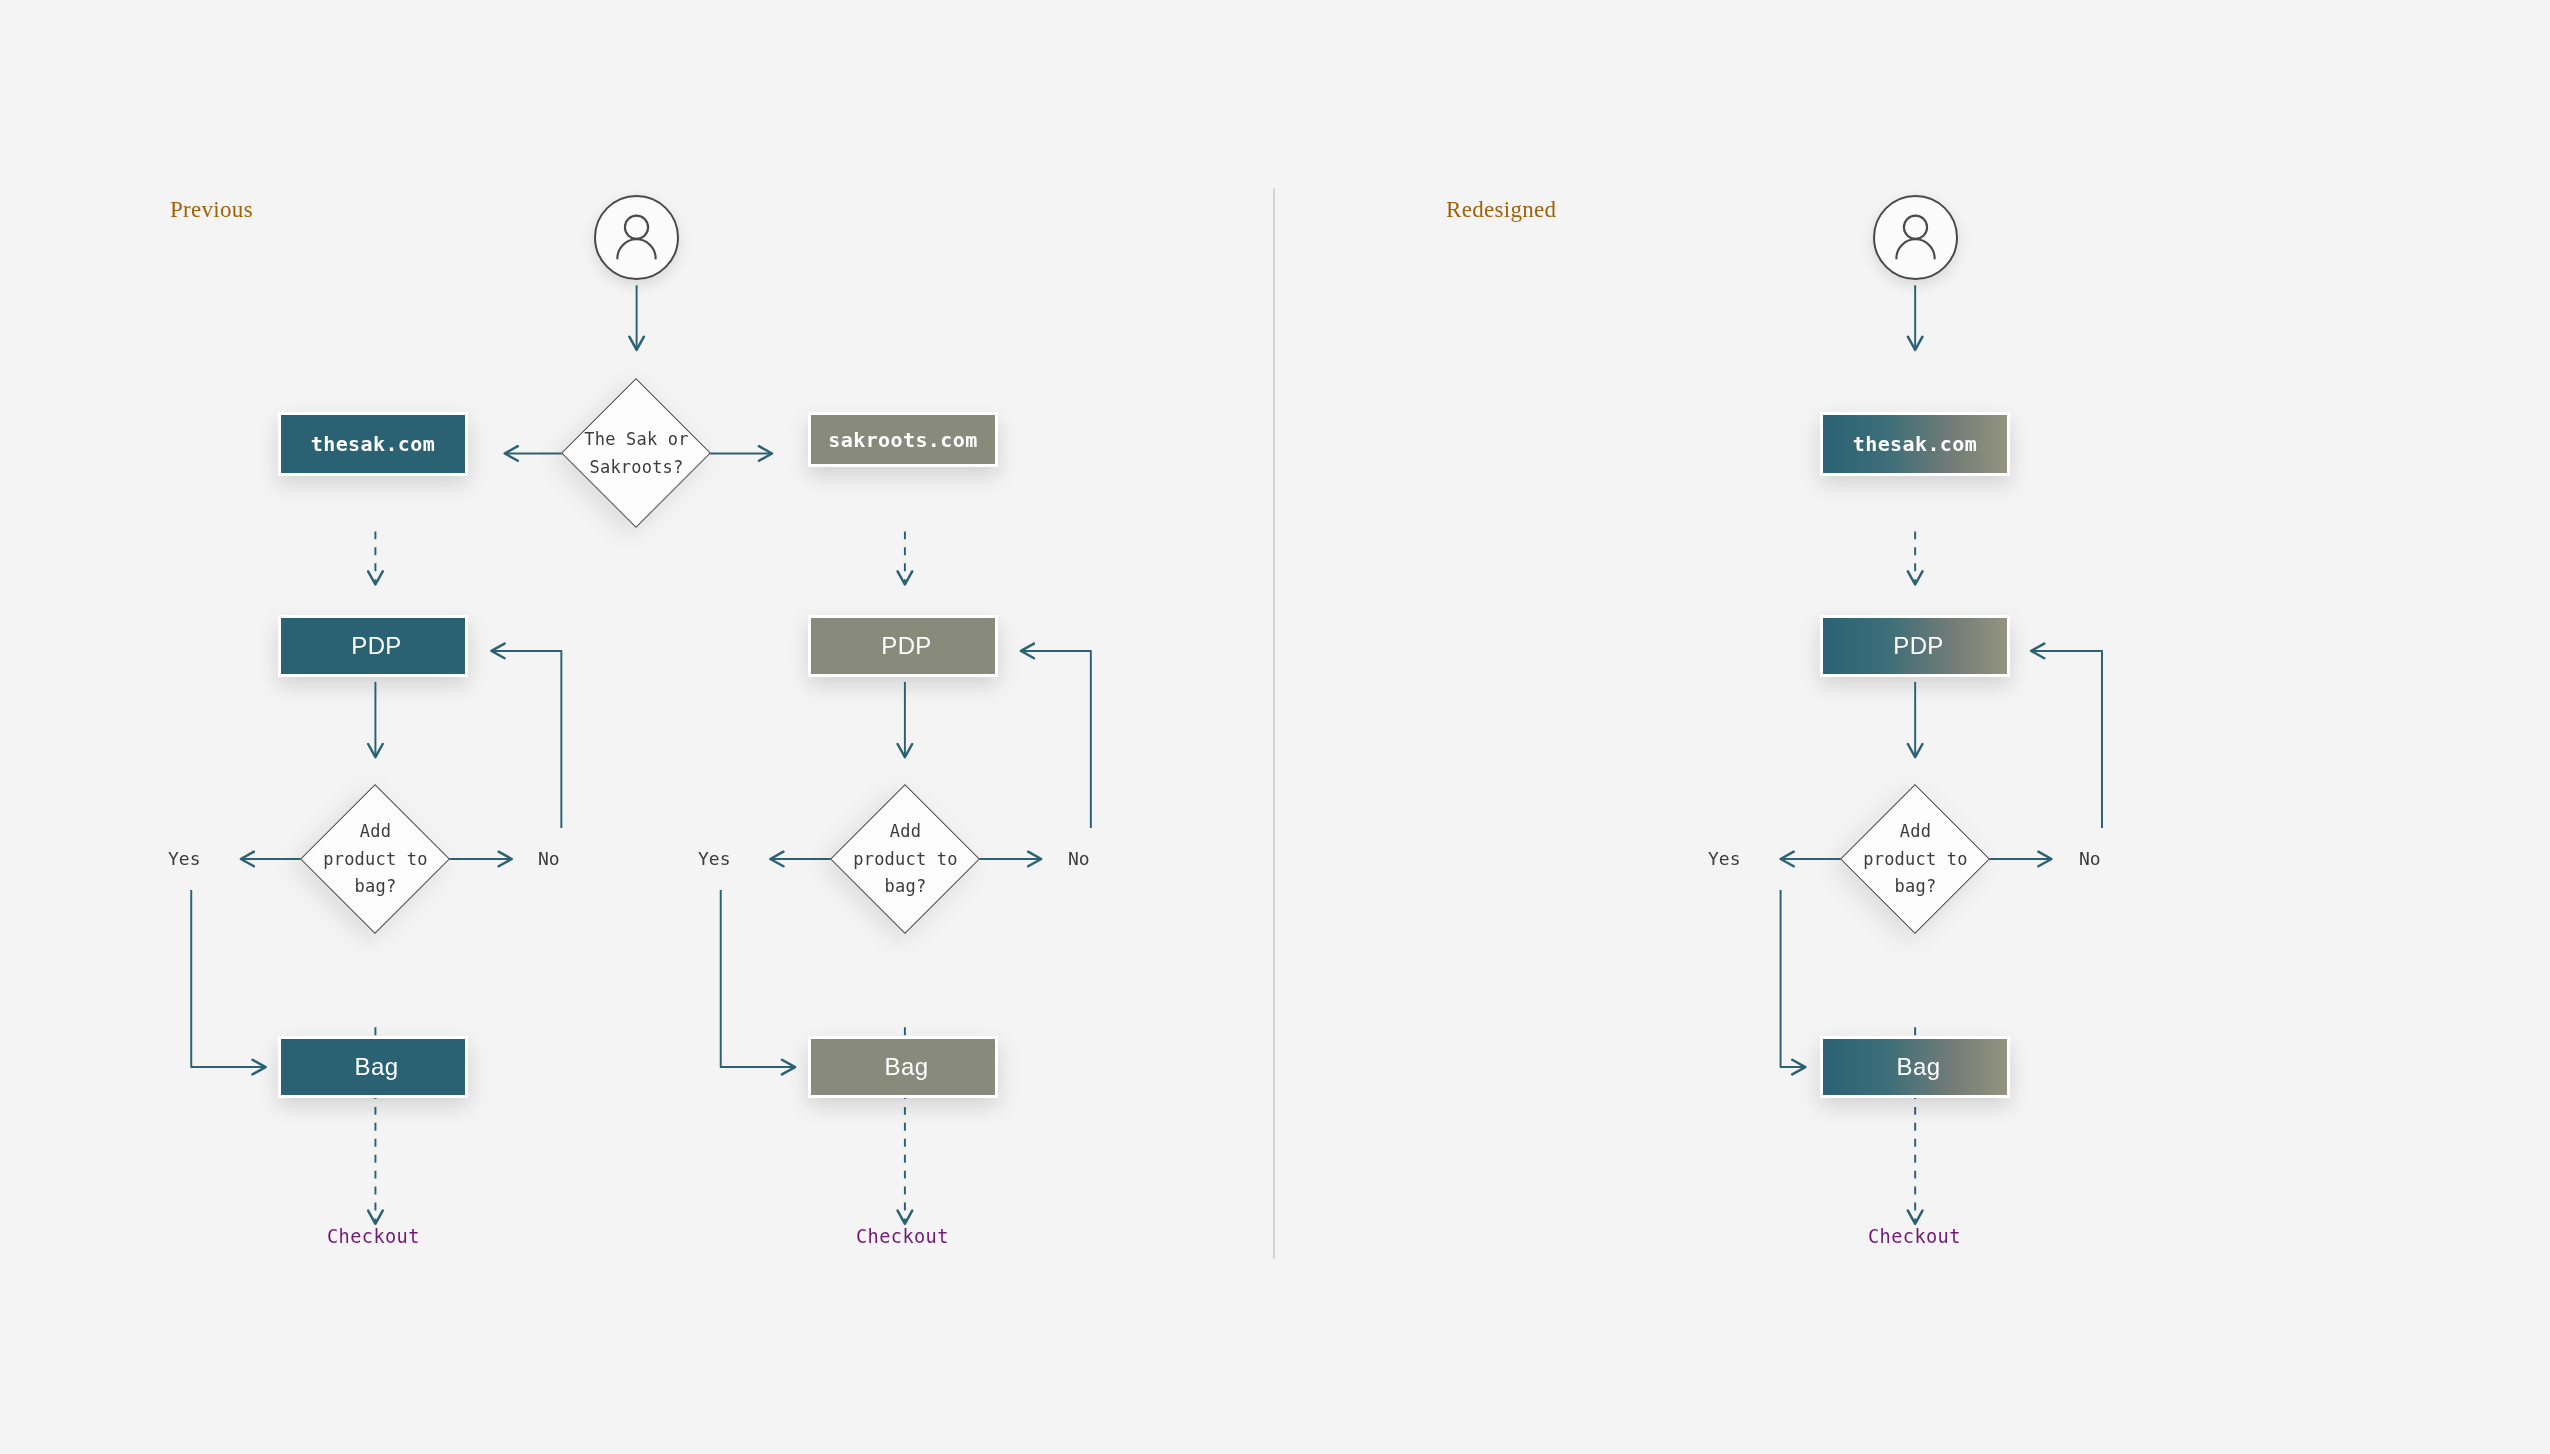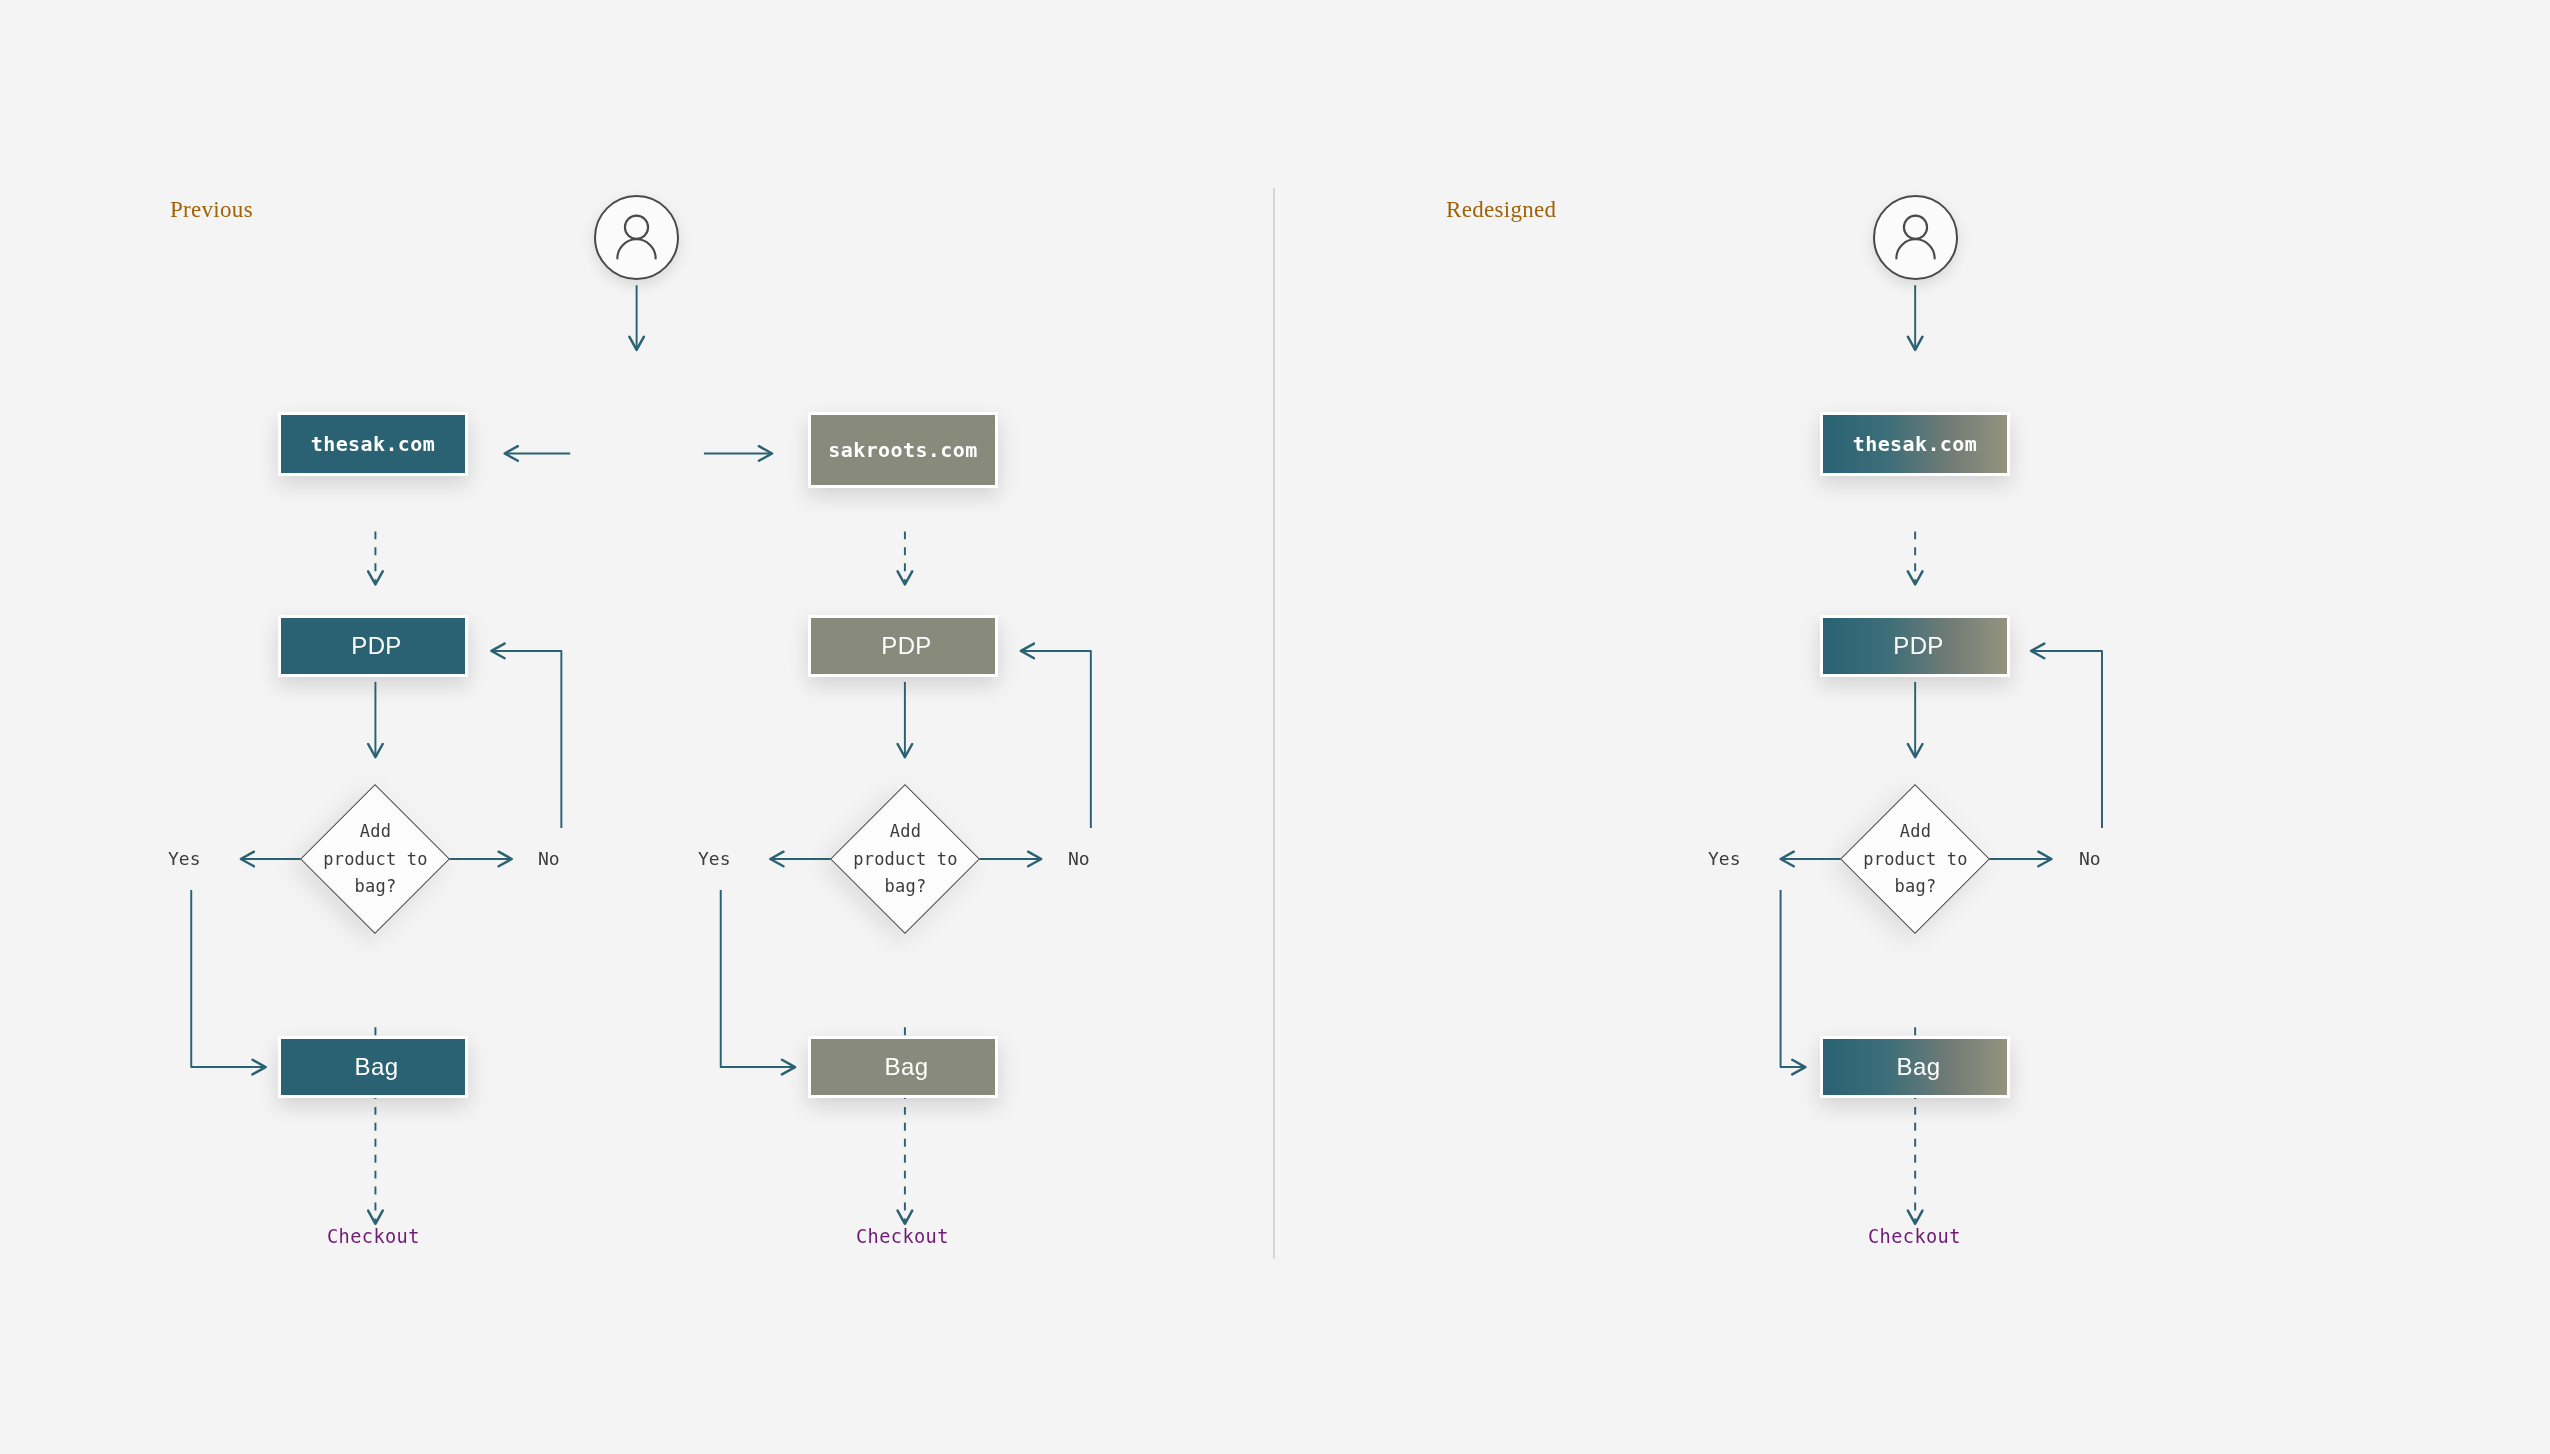--- a/index.html
+++ b/index.html
@@ -155,26 +155,31 @@
 
   <div class="divider" style="left:1273px;top:188px;height:1071px;"></div>
 
   <div class="person" style="left:594px;top:195px;">
     <svg width="81" height="81" viewBox="0 0 91 91" aria-hidden="true">
       <circle cx="45.5" cy="34" r="13" fill="none" stroke="#4a4a4a" stroke-width="2.4"></circle>
       <path d="M24,69 a21.5,21.5 0 0 1 43,0" fill="none" stroke="#4a4a4a" stroke-width="2.4" stroke-linecap="round"></path>
     </svg>
   </div>
 
+  <div class="diamond" style="left:561px;top:378px;width:151px;height:151px;">
+    <div class="dshape" style="width:106px;height:106px;left:22px;top:22px;"></div>
+    <div class="dtext">The Sak or
+Sakroots?</div>
+  </div>
 
   <div class="node-box teal" style="left:278px;top:412px;width:190px;height:64px;">
     <span class="lbl-mono">thesak.com</span>
   </div>
 
-  <div class="node-box sage" style="left:808px;top:412px;width:190px;height:76px;">
+  <div class="node-box sage" style="left:808px;top:412px;width:190px;height:55px;">
     <span class="lbl-mono">sakroots.com</span>
   </div>
 
   <div class="node-box teal" style="left:278px;top:615px;width:190px;height:62px;">
     <span class="lbl-sans">PDP</span>
   </div>
   <div class="node-box sage" style="left:808px;top:615px;width:190px;height:62px;">
     <span class="lbl-sans">PDP</span>
   </div>
 

